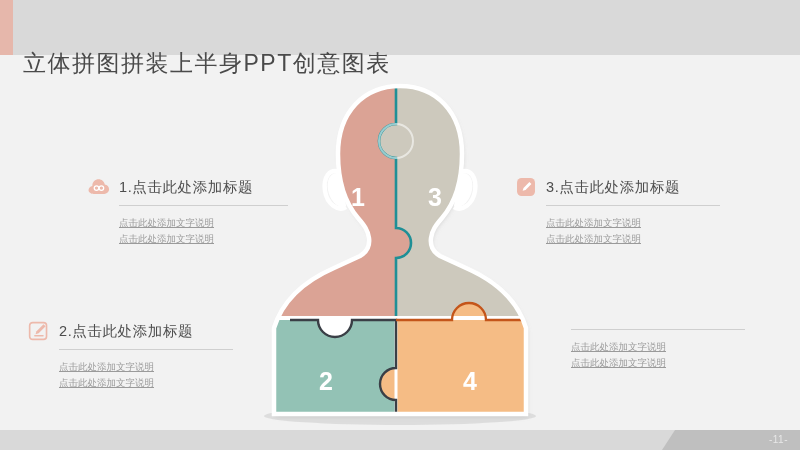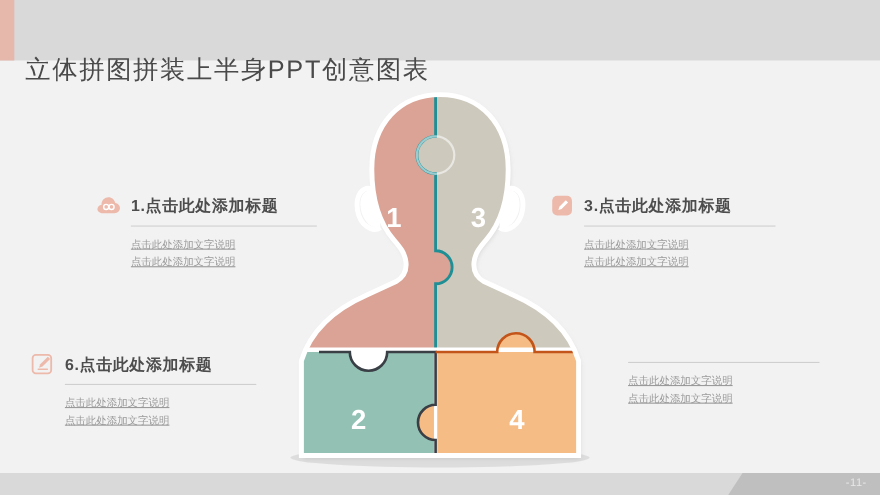--- a/index.html
+++ b/index.html
@@ -92,21 +92,21 @@
     gap: 9px;
   }
   .tb-icon {
     width: 22px;
     height: 22px;
     flex: 0 0 22px;
     display: block;
   }
   .tb-title {
     font-size: 14.5px;
-    font-weight: bold;
+    font-weight: normal;
     color: #4d4d4d;
     letter-spacing: 0.6px;
     white-space: nowrap;
   }
   .tb-rule {
     height: 1px;
     background: #cfcfcf;
     margin-top: 7px;
     margin-bottom: 9px;
   }
@@ -121,21 +121,21 @@
   
   .tb-left .tb-rule { margin-left: 31px; }
   .tb-left .tb-desc { margin-left: 31px; }
 
   
   .tb-right .tb-rule { margin-left: 31px; }
   .tb-right .tb-desc { margin-left: 31px; }
 
   #block1 { left: 88px; top: 176px; width: 200px; }
   #block2 { left: 28px; top: 320px; width: 205px; }
-  #block3 { left: 500px; top: 176px; width: 205px; }
+  #block3 { left: 515px; top: 176px; width: 205px; }
   #block4 { left: 540px; top: 322px; width: 205px; }
 
   
   .figure {
     position: absolute;
     left: 230px;
     top: 78px;
     width: 340px;
     height: 348px;
   }
@@ -319,21 +319,21 @@
 
   <div class="textblock tb-left" id="block2">
     <div class="tb-head">
       <span class="tb-icon">
         <svg width="22" height="22" viewBox="0 0 24 24">
           <rect x="1.8" y="2.8" width="18.4" height="18.4" rx="3.2" ry="3.2" fill="none" stroke="#edb9ab" stroke-width="1.8"></rect>
           <path d="M8.2 15.6l1.1-3.4 7.6-7.6 2.3 2.3-7.6 7.6z" fill="#edb9ab"></path>
           <path d="M7.4 17.2h9" stroke="#edb9ab" stroke-width="1.5" fill="none" stroke-linecap="round"></path>
         </svg>
       </span>
-      <span class="tb-title">6.点击此处添加标题</span>
+      <span class="tb-title">2.点击此处添加标题</span>
     </div>
     <div class="tb-rule"></div>
     <div class="tb-desc">点击此处添加文字说明</div>
     <div class="tb-desc">点击此处添加文字说明</div>
   </div>
 
   <div class="textblock tb-right" id="block3">
     <div class="tb-head">
       <span class="tb-icon">
         <svg width="22" height="22" viewBox="0 0 24 24">

